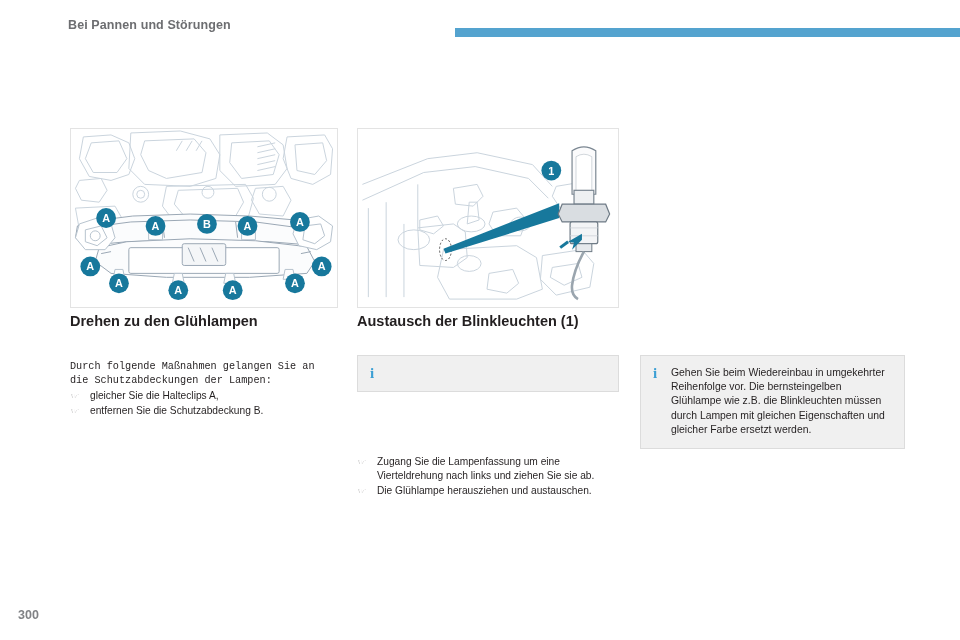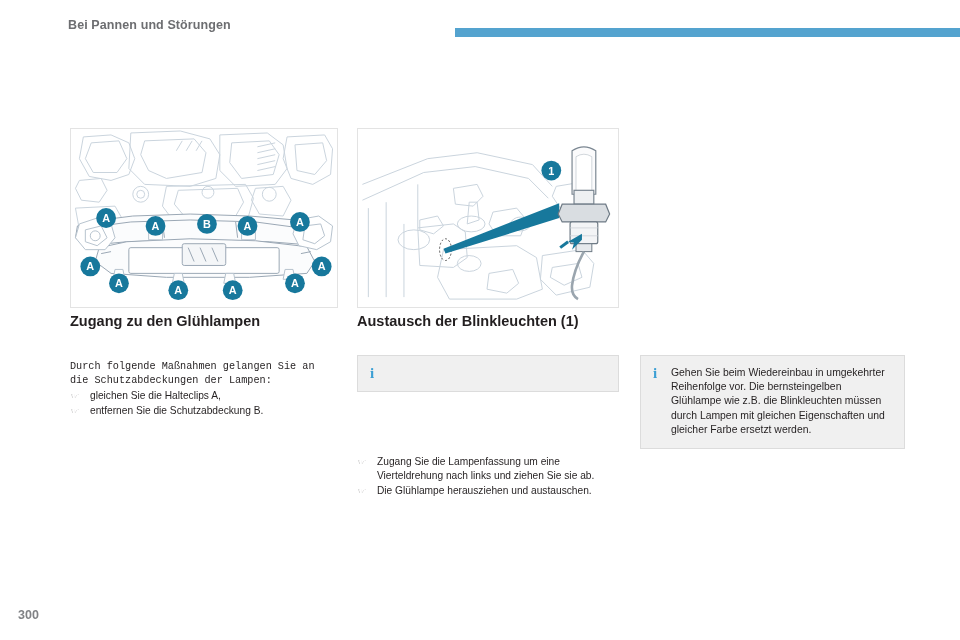--- a/index.html
+++ b/index.html
@@ -239,28 +239,28 @@
       <path d="M228 124 q-10 18 -12 34 q-1 10 6 14" fill="none" stroke="#9aa5ae" stroke-width="2.6"></path>
 
       <path d="M226 106 l-14 8 l6 1 l-2 7 l10 -10 Z" fill="#17789c"></path>
       <path d="M212 114 L204 120" stroke="#17789c" stroke-width="3" fill="none"></path>
 
       <circle cx="195" cy="42" r="10" fill="#17789c"></circle>
       <text class="badge-text" x="195" y="42">1</text>
     </svg>
   </div>
 
-  <div class="section-title" id="title-left">Zugang zu den Glühlampen</div>
+  <div class="section-title" id="title-left">Drehen zu den Glühlampen</div>
 
   <div class="body-text" id="intro-left">Durch folgende Maßnahmen gelangen Sie an die Schutzabdeckungen der Lampen:</div>
 
   <ul class="bullet-list" id="list-left">
     <li>
       <span class="hand">☞</span>
-      <span>gleichen Sie die Halteclips A,</span>
+      <span>gleicher Sie die Halteclips A,</span>
     </li>
     <li>
       <span class="hand">☞</span>
       <span>entfernen Sie die Schutzabdeckung B.</span>
     </li>
   </ul>
 
   <div class="section-title" id="title-right">Austausch der Blinkleuchten (1)</div>
 
   <div class="info-box" id="info-middle">

